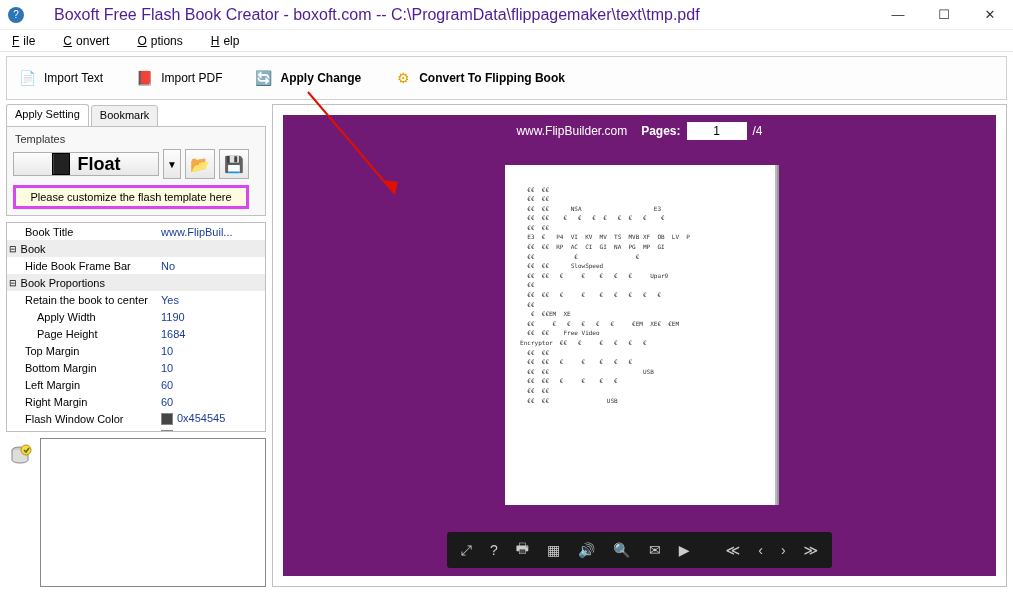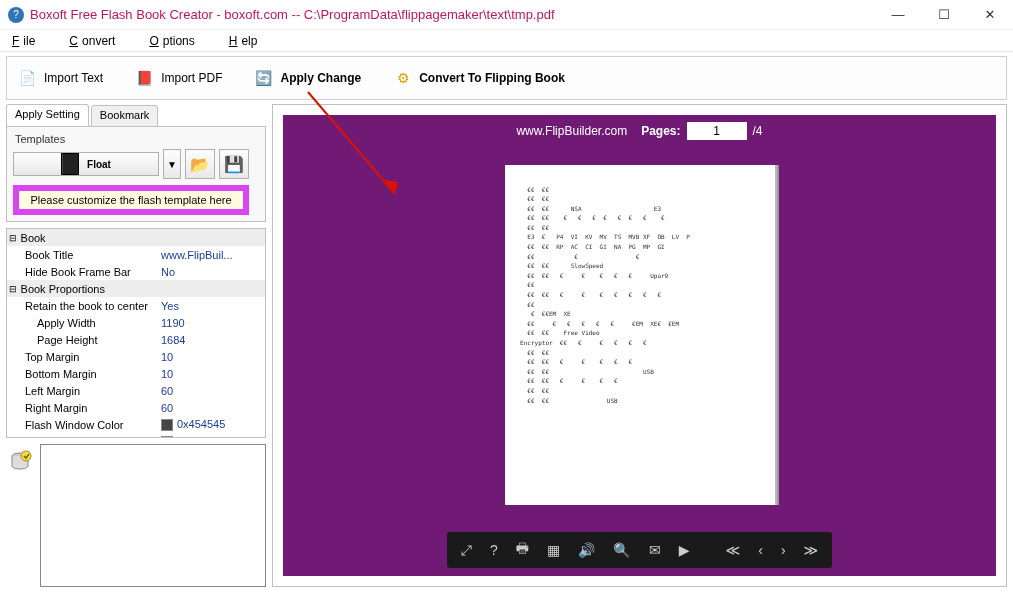--- a/index.html
+++ b/index.html
@@ -1,48 +1,48 @@
 <!DOCTYPE html>
 <html><head>
 <meta charset="utf-8">
 <style>
 * { box-sizing: border-box; margin: 0; padding: 0; font-family: "Segoe UI", Tahoma, sans-serif; }
 body { width: 1013px; height: 593px; background: #fff; overflow: hidden; position: relative; }
 
 .titlebar { height: 30px; display: flex; align-items: center; background: #fff; border-bottom: 1px solid #eee; }
 .titlebar .icon { width: 16px; height: 16px; margin: 0 6px 0 8px; background: #2e75b6; border-radius: 50%; display:flex;align-items:center;justify-content:center;color:#fff;font-size:10px;}
-.titlebar .title { font-size: 13px; color: #be185d; }
+.titlebar .title { font-size: 16px; color: #4c1d95; margin-left: 24px; }
 .titlebar .winbtns { margin-left: auto; display: flex; }
 .titlebar .winbtn { width: 46px; height: 30px; display:flex;align-items:center;justify-content:center; color:#333; font-size:13px;}
 
-.menubar { height: 22px; display:flex; align-items:center; padding: 0 4px; font-size:12px; gap: 22px; border-bottom:1px solid #e5e5e5;}
+.menubar { height: 22px; display:flex; align-items:center; padding: 0 4px; font-size:12px; gap: 16px; border-bottom:1px solid #e5e5e5;}
 .menubar span { padding: 2px 4px; }
 .menubar span .ul { text-decoration: underline; }
 
 .toolbar { height: 44px; margin: 4px 6px; border:1px solid #d0d0d0; background:#fdfdfd; display:flex; align-items:center; gap:4px; padding: 2px 4px;}
 .tbtn { height: 34px; display:flex; align-items:center; padding: 0 10px 0 6px; border:1px solid transparent; border-radius:2px; gap:6px; font-size:12px;}
 .tbtn .ico { width:20px; height:20px; display:flex;align-items:center;justify-content:center;font-size:14px;}
 .tbtn b { font-weight:bold; }
 .sep { width:6px; }
 
 .workspace { display:flex; height: calc(593px - 30px - 22px - 52px - 6px); margin: 0 6px 6px 6px; gap:6px;}
 .leftpanel { width: 260px; display:flex; flex-direction:column; }
 
 .tabs { height:22px; display:flex; font-size:11px; }
 .tab { padding: 3px 8px; border:1px solid #c0c0c0; background:#fff; border-bottom:none; border-top-left-radius:3px; border-top-right-radius:3px; margin-right:2px; position:relative; }
 .tab.inactive { background:#f0f0f0; top:1px; border-bottom:1px solid #c0c0c0;}
 
 .designbox { border:1px solid #c0c0c0; background:#f8f8f8; padding:4px 16px 6px 6px; }
 .tpllabel { font-size:11px; color:#333; margin:2px 0 4px 2px;}
 .tplrow { display:flex; gap:4px; align-items:center; margin-bottom:6px;}
-.tplsel { flex:1; height:24px; border:1px solid #b0b0b0; background:linear-gradient(#fdfdfd,#e8e8e8); display:flex;align-items:center;justify-content:center;gap:8px;font-size:10px;font-weight:bold;}
+.tplsel { flex:1; height:24px; border:1px solid #b0b0b0; background:linear-gradient(#fdfdfd,#e8e8e8); display:flex;align-items:center;justify-content:center;gap:8px;font-size:18px;font-weight:bold;}
 .tplsel .bookico { width:18px;height:22px;background:#222;border:1px solid #000; box-shadow: 1px 0 0 #444 inset;}
 .tpldrop { width:18px;height:30px;border:1px solid #b0b0b0;background:linear-gradient(#fdfdfd,#e8e8e8);display:flex;align-items:center;justify-content:center;font-size:10px;}
 .tplicon { width:30px;height:30px;border:1px solid #b0b0b0;background:linear-gradient(#fdfdfd,#e8e8e8);display:flex;align-items:center;justify-content:center;font-size:16px;}
-.customize-note { border:6px solid #d946ef; background:#fffbe0; color:#000; font-size:11px; text-align:center; padding:3px; margin-top:2px;}
+.customize-note { border:3px solid #d946ef; background:#fffbe0; color:#000; font-size:11px; text-align:center; padding:3px; margin-top:2px;}
 
 .propgrid { border:1px solid #c0c0c0; background:#fff; margin-top:6px; font-size:11px; max-height:210px; overflow:hidden;}
 .prow { display:flex; height:17px; align-items:center;}
 .prow .pkey { width:150px; padding-left:6px; white-space:nowrap; overflow:hidden; text-overflow:ellipsis;}
 .prow .pval { flex:1; padding-left:4px; color:#1a3c9c; white-space:nowrap; overflow:hidden; text-overflow:ellipsis;}
 .prow.group .pkey { padding-left:2px; font-weight:normal; color:#000;}
 .prow.group::before { content:"⊟"; margin-left:2px; margin-right:2px; font-size:9px;}
 .prow.group { background:#ededed;}
 .indent1 .pkey { padding-left:18px; }
 .indent2 .pkey { padding-left:30px; }
@@ -130,27 +130,27 @@
           <span>Float</span>
         </div>
         <div class="tpldrop">▼</div>
         <div class="tplicon">📂</div>
         <div class="tplicon">💾</div>
       </div>
       <div class="customize-note">Please customize the flash template here</div>
     </div>
 
     <div class="propgrid">
+      <div class="prow indent1">
+          <span class="pkey">Book Title</span>
+          <span class="pval">www.FlipBuil...</span>
+        </div>
       <div class="prow group">
           <span class="pkey">Book</span>
           <span class="pval"></span>
-        </div>
-      <div class="prow indent1">
-          <span class="pkey">Book Title</span>
-          <span class="pval">www.FlipBuil...</span>
         </div>
       <div class="prow indent1">
           <span class="pkey">Hide Book Frame Bar</span>
           <span class="pval">No</span>
         </div>
       <div class="prow group">
           <span class="pkey">Book Proportions</span>
           <span class="pval"></span>
         </div>
       <div class="prow indent1">

